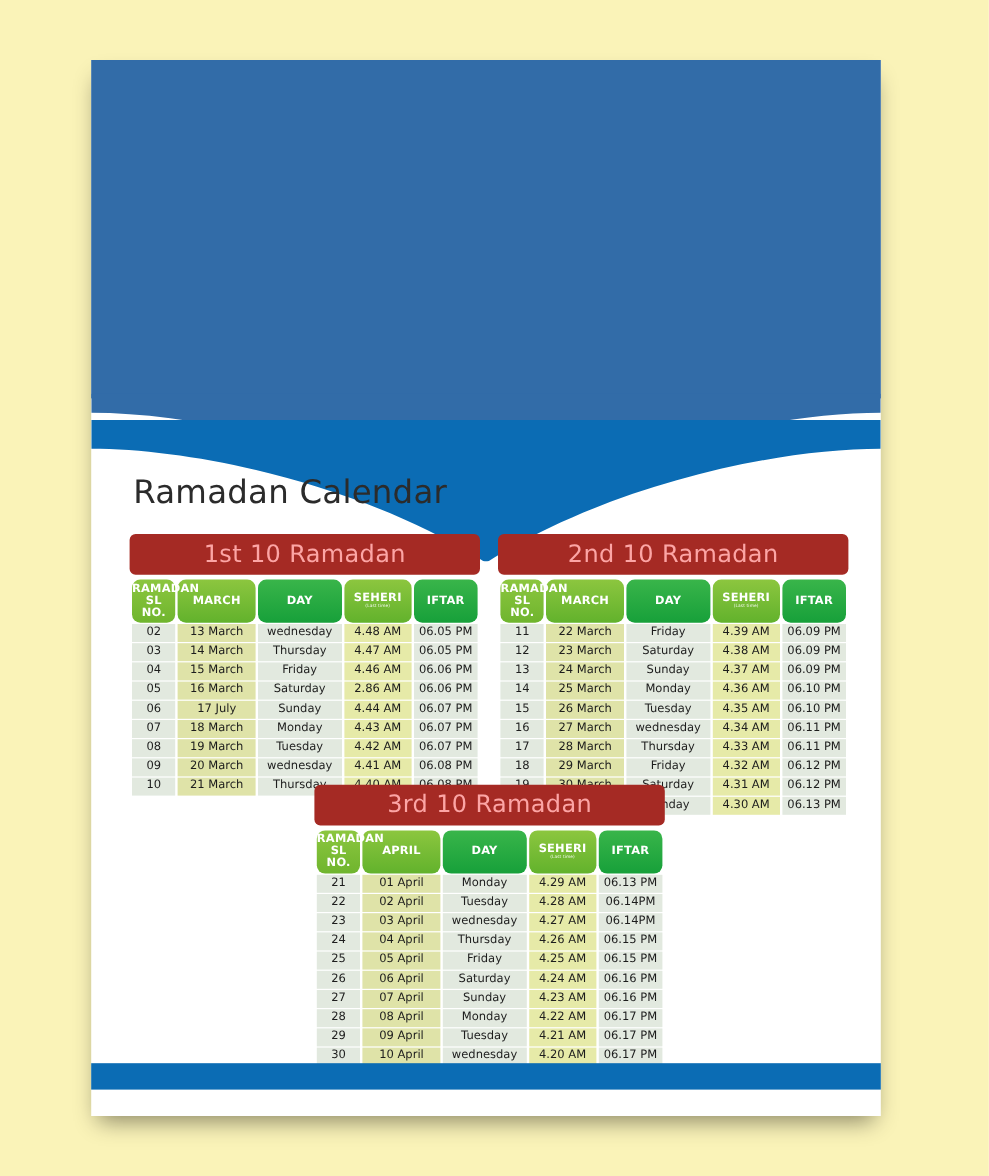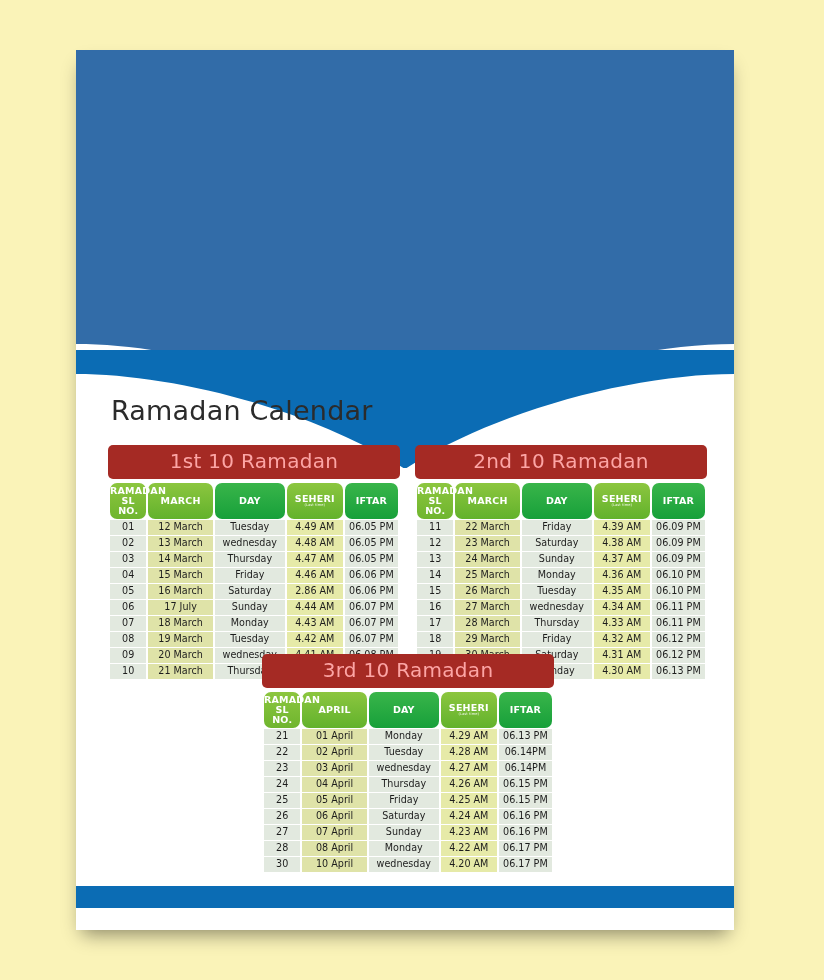--- a/index.html
+++ b/index.html
@@ -169,27 +169,20 @@
           <th class="h-day">DAY</th>
           <th class="h-seheri">
             <span>SEHERI</span>
             <span class="sub">(Last time)</span>
           </th>
           <th class="h-iftar">IFTAR</th>
         </tr>
       </thead>
       <tbody>
           <tr>
-            <td class="c-sl">01</td>
-            <td class="c-month">12 March</td>
-            <td class="c-day">Tuesday</td>
-            <td class="c-seheri">4.49 AM</td>
-            <td class="c-iftar">06.05 PM</td>
-          </tr>
-          <tr>
             <td class="c-sl">02</td>
             <td class="c-month">13 March</td>
             <td class="c-day">wednesday</td>
             <td class="c-seheri">4.48 AM</td>
             <td class="c-iftar">06.05 PM</td>
           </tr>
           <tr>
             <td class="c-sl">03</td>
             <td class="c-month">14 March</td>
             <td class="c-day">Thursday</td>
@@ -411,20 +404,27 @@
             <td class="c-iftar">06.16 PM</td>
           </tr>
           <tr>
             <td class="c-sl">28</td>
             <td class="c-month">08 April</td>
             <td class="c-day">Monday</td>
             <td class="c-seheri">4.22 AM</td>
             <td class="c-iftar">06.17 PM</td>
           </tr>
           <tr>
+            <td class="c-sl">29</td>
+            <td class="c-month">09 April</td>
+            <td class="c-day">Tuesday</td>
+            <td class="c-seheri">4.21 AM</td>
+            <td class="c-iftar">06.17 PM</td>
+          </tr>
+          <tr>
             <td class="c-sl">30</td>
             <td class="c-month">10 April</td>
             <td class="c-day">wednesday</td>
             <td class="c-seheri">4.20 AM</td>
             <td class="c-iftar">06.17 PM</td>
           </tr>
         </tbody>
     </table>
   </div>
 

